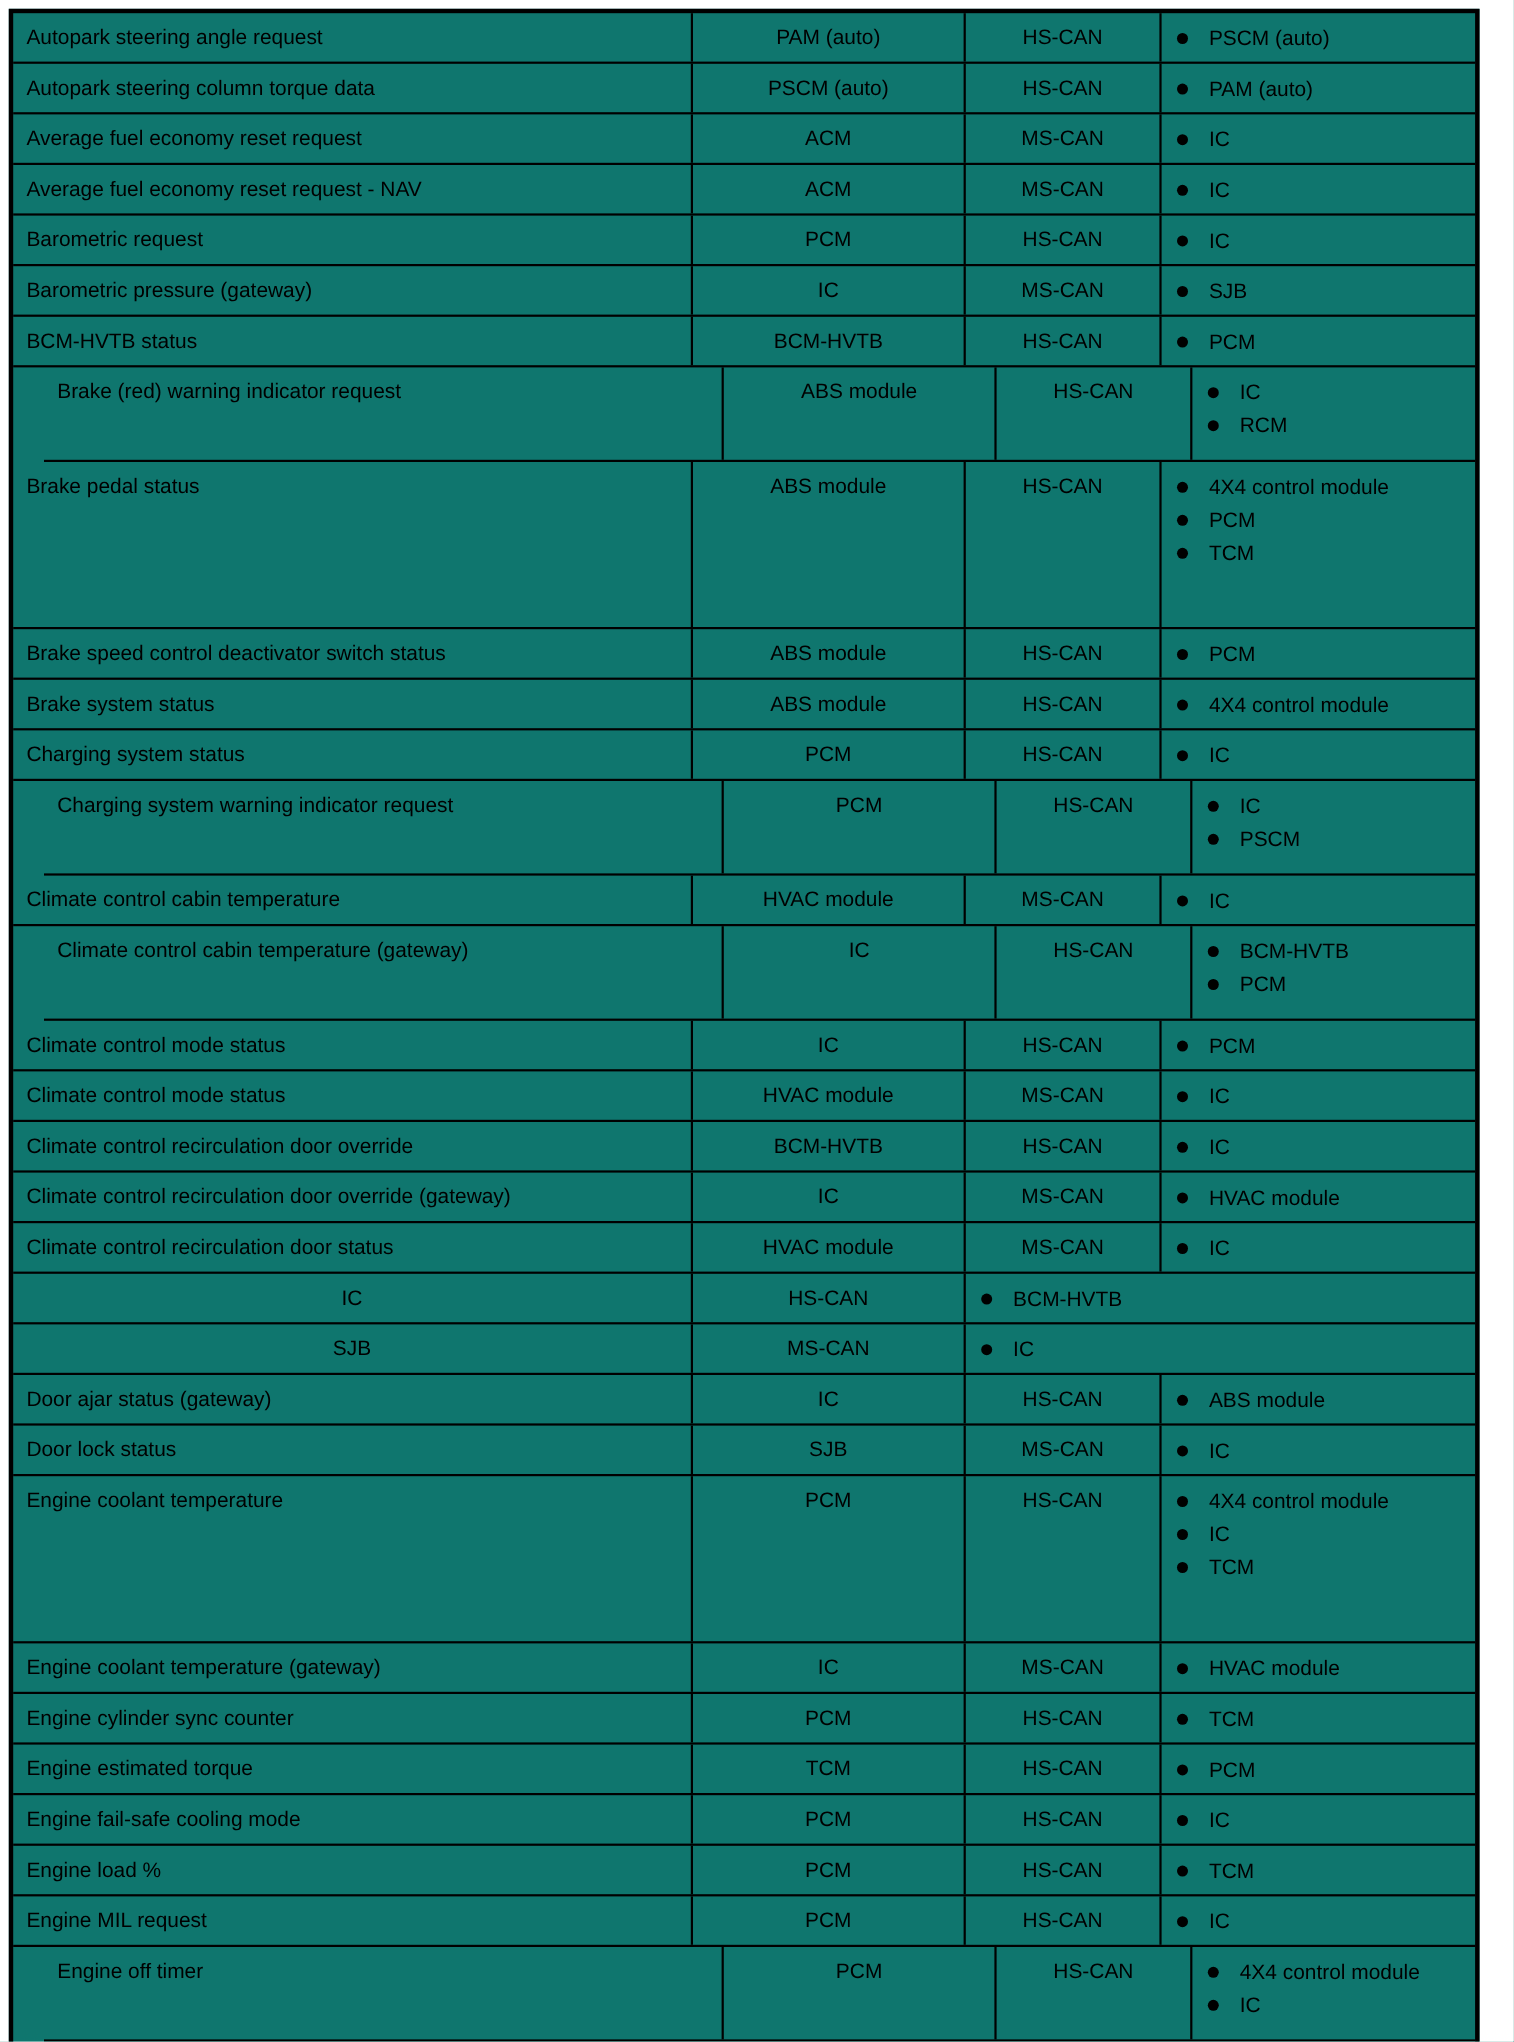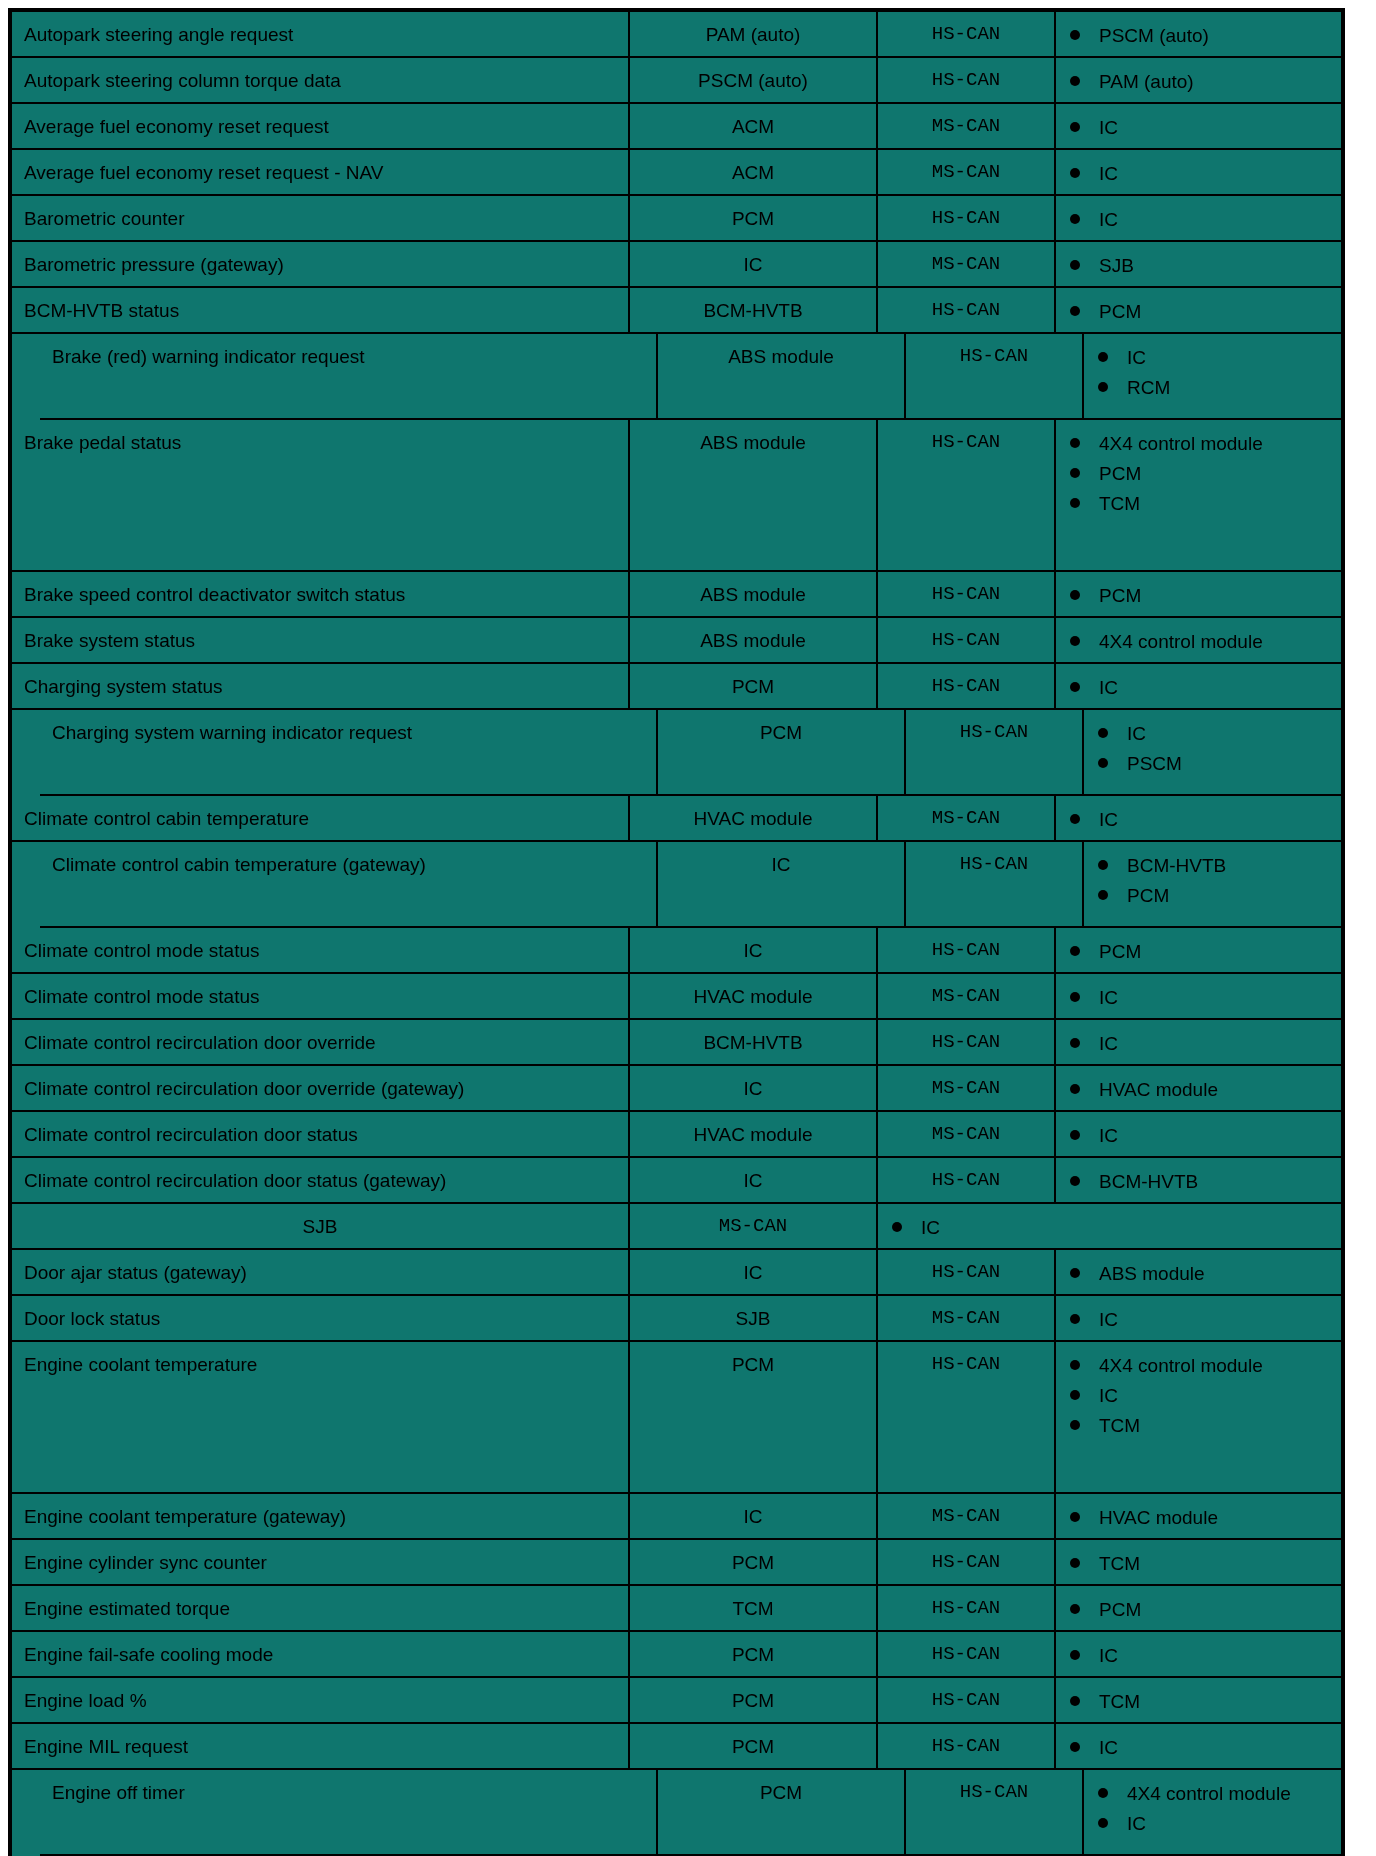--- a/index.html
+++ b/index.html
@@ -49,21 +49,20 @@
     padding-right: 6px;
     text-align: left;
   }
   .c-src {
     border-right: 2px solid #000000;
     text-align: center;
   }
   .c-net {
     border-right: 2px solid #000000;
     text-align: center;
-    font-family: Liberation Mono, monospace;
   }
   .c-rcv {
     padding-left: 14px;
     text-align: left;
   }
   .rcv-item {
     display: flex;
     align-items: center;
     height: 30px;
   }
@@ -122,21 +121,21 @@
     <div class="td c-src">ACM</div>
     <div class="td c-net">MS-CAN</div>
     <div class="td c-rcv">
         <div class="rcv-item">
     <span class="bullet"></span>
     <span class="rcv-label">IC</span>
   </div>
       </div>
   </div>
     <div class="tr lines-1">
-    <div class="td c-msg">Barometric counter</div>
+    <div class="td c-msg">Barometric request</div>
     <div class="td c-src">PCM</div>
     <div class="td c-net">HS-CAN</div>
     <div class="td c-rcv">
         <div class="rcv-item">
     <span class="bullet"></span>
     <span class="rcv-label">IC</span>
   </div>
       </div>
   </div>
     <div class="tr lines-1">
@@ -318,21 +317,20 @@
     <div class="td c-src">HVAC module</div>
     <div class="td c-net">MS-CAN</div>
     <div class="td c-rcv">
         <div class="rcv-item">
     <span class="bullet"></span>
     <span class="rcv-label">IC</span>
   </div>
       </div>
   </div>
     <div class="tr lines-1">
-    <div class="td c-msg">Climate control recirculation door status (gateway)</div>
     <div class="td c-src">IC</div>
     <div class="td c-net">HS-CAN</div>
     <div class="td c-rcv">
         <div class="rcv-item">
     <span class="bullet"></span>
     <span class="rcv-label">BCM-HVTB</span>
   </div>
       </div>
   </div>
     <div class="tr lines-1">

